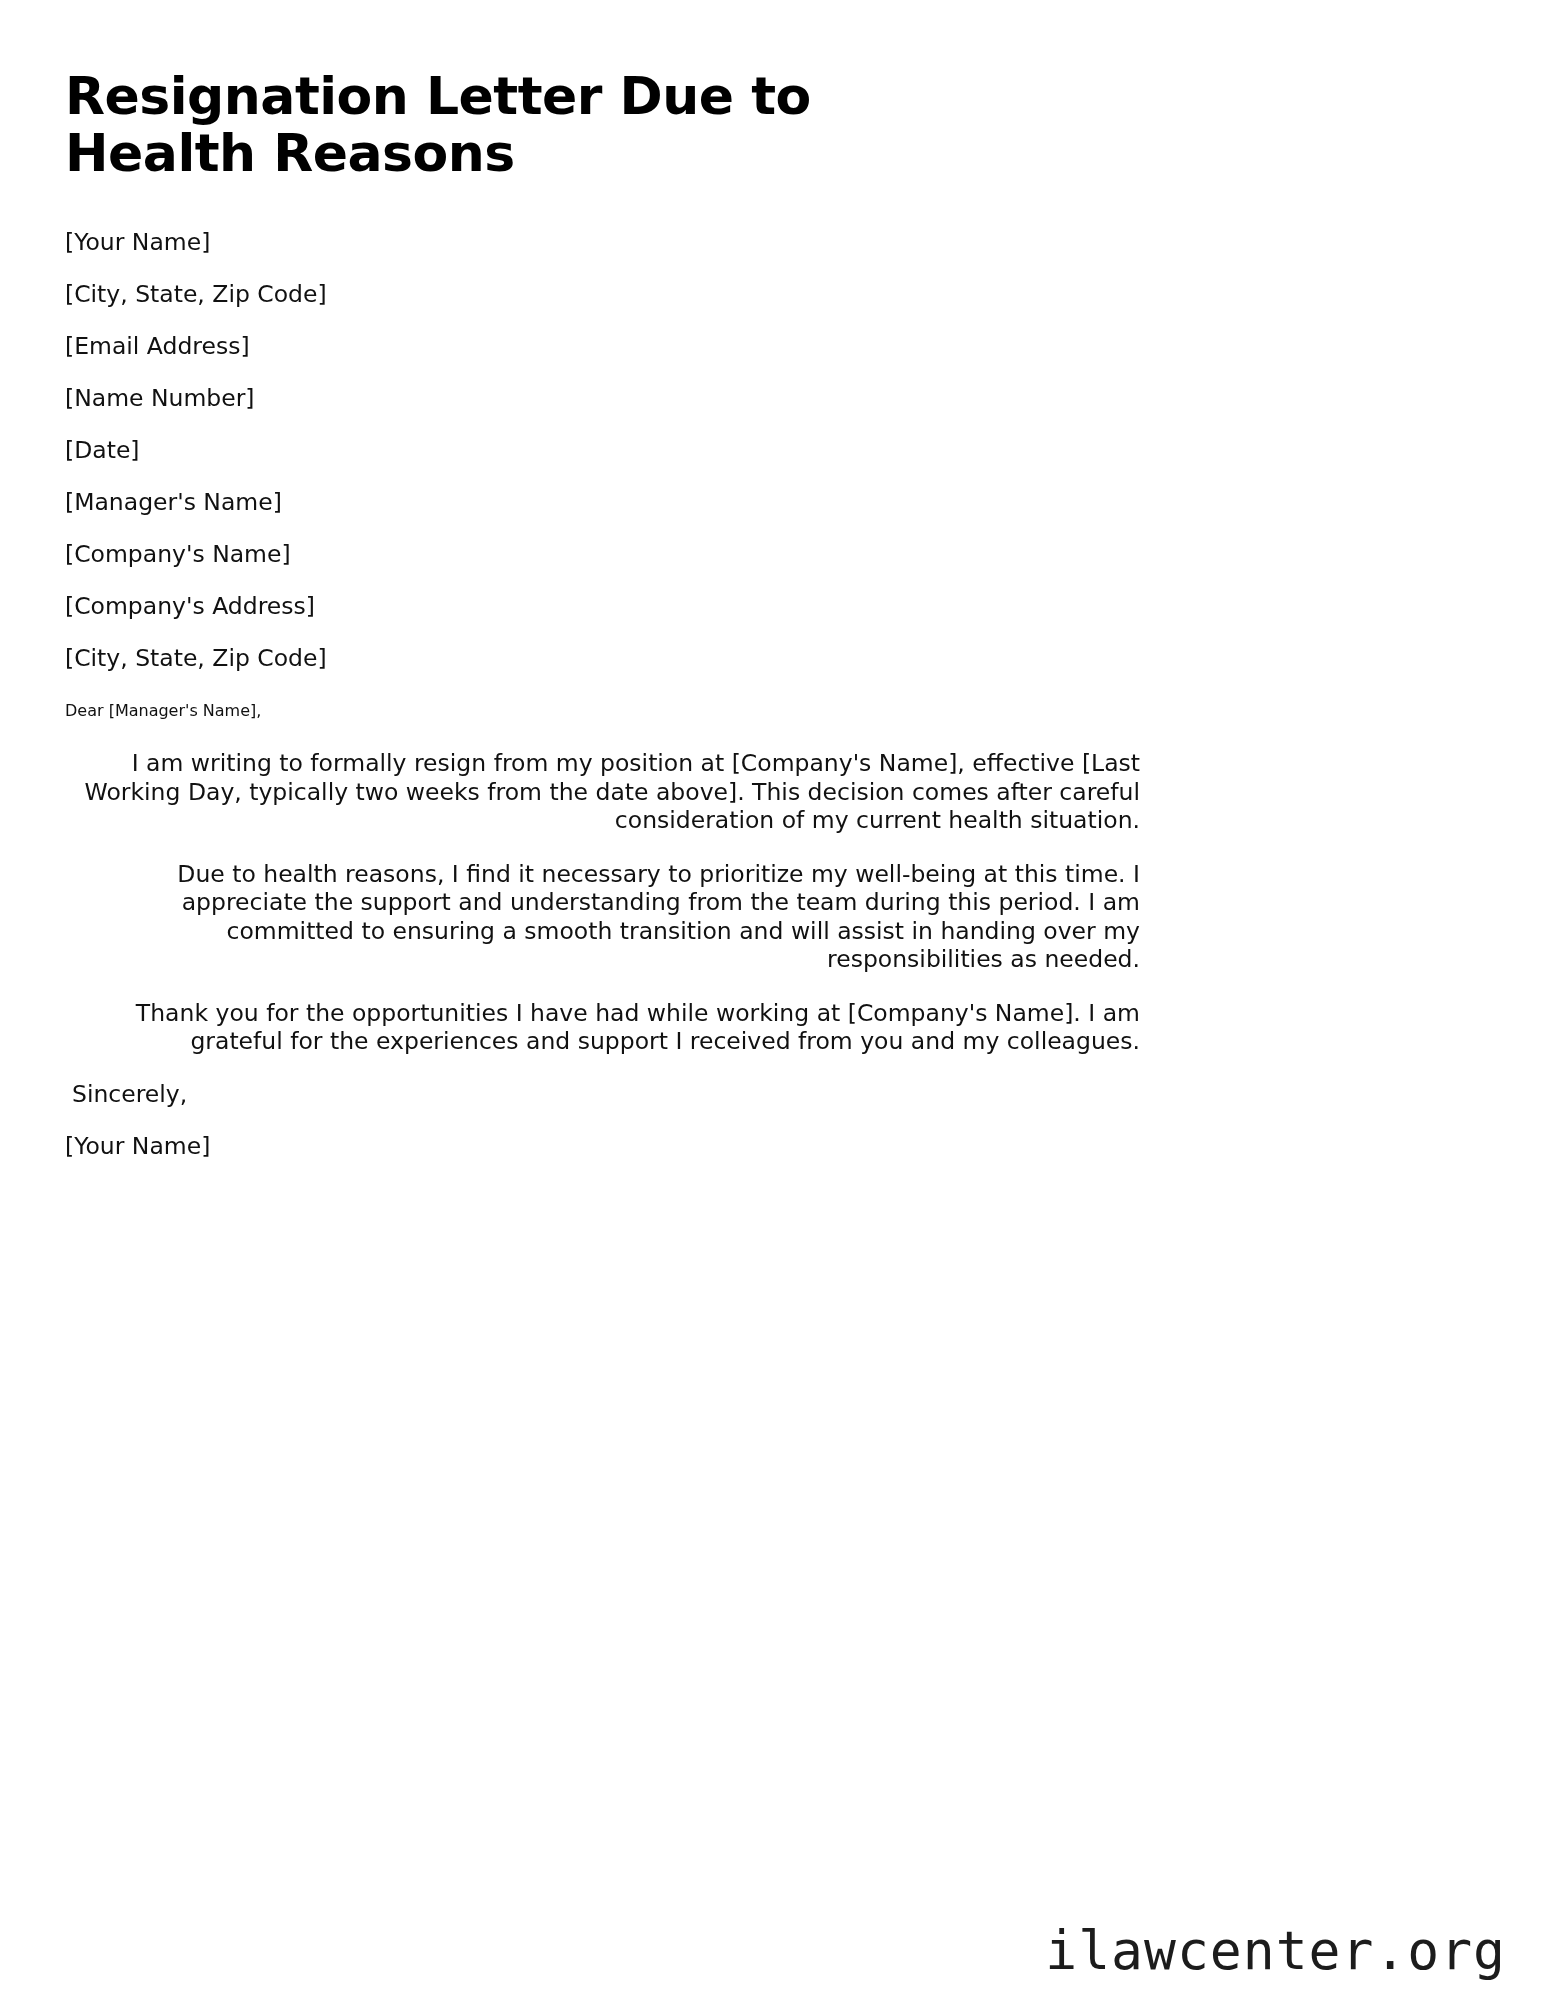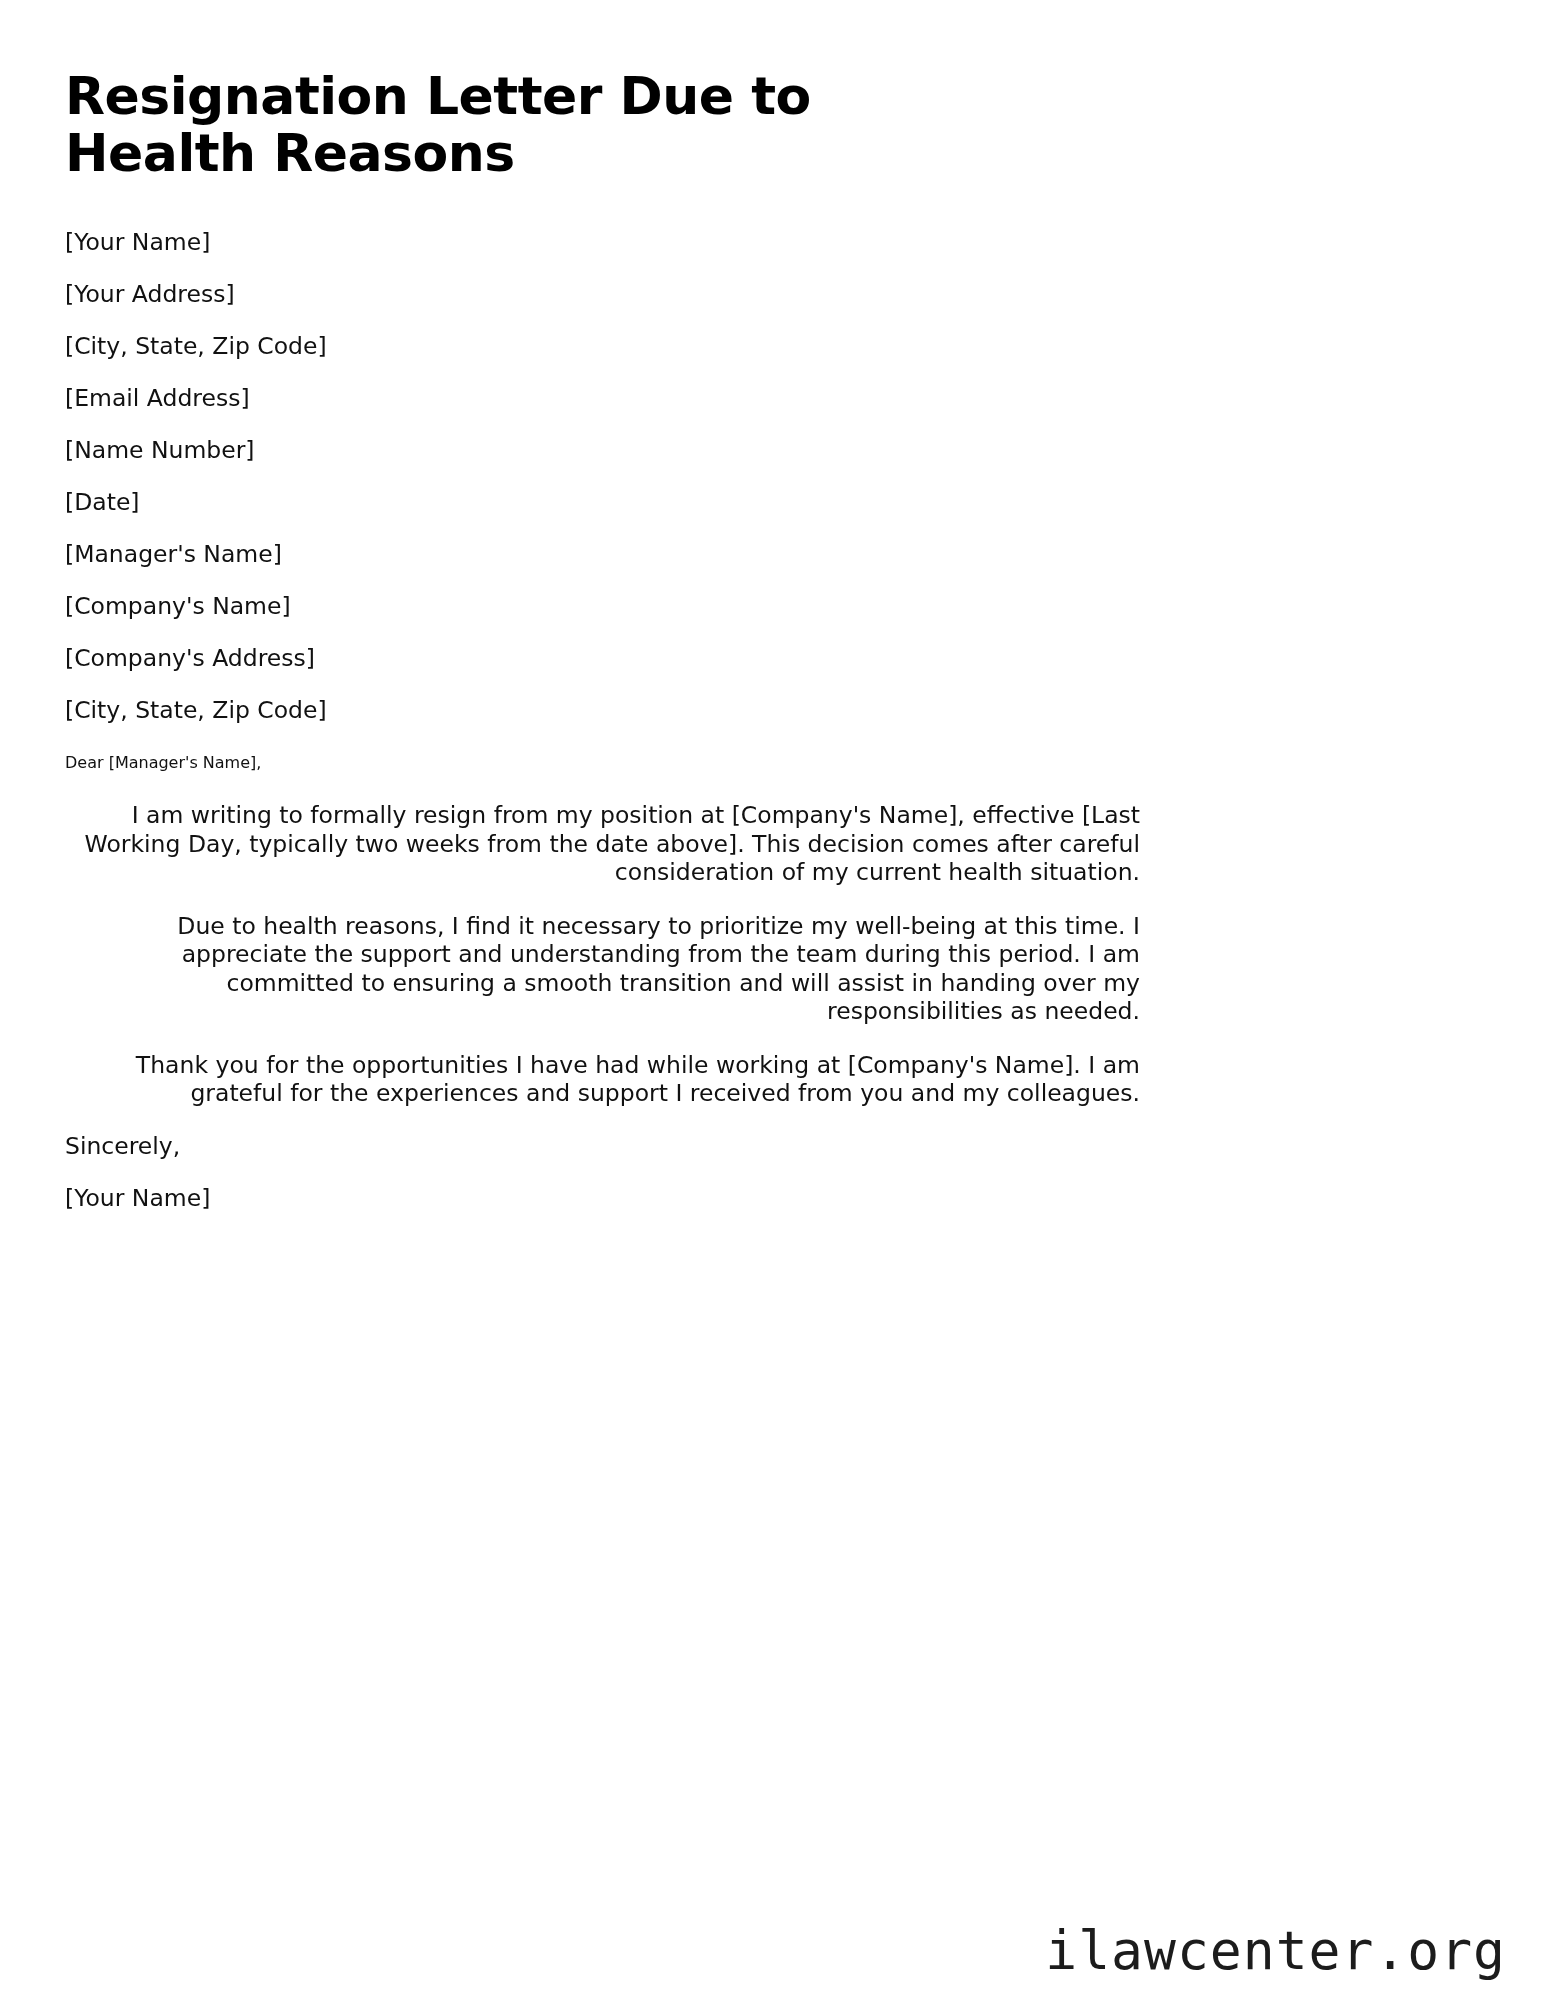--- a/index.html
+++ b/index.html
@@ -64,20 +64,21 @@
     line-height: 28.5px;
     color: #111111;
     width: 1075px;
     text-align: right;
   }
   .closing {
     font-size: 23.5px;
     line-height: 27px;
     margin-bottom: 25px;
     color: #111111;
+    margin-left: 7px;
   }
   .signature-name {
     font-size: 23.5px;
     line-height: 27px;
     color: #111111;
   }
   .watermark {
     position: absolute;
     right: 48px;
     bottom: 30px;
@@ -92,21 +93,20 @@
 <body>
 
 <div class="page">
 
   <div class="doc-body">
 
     <h1 class="doc-title">Resignation Letter Due to Health Reasons</h1>
 
     <div class="addr-block">
       <div class="addr-line">[Your Name]</div>
-      <div class="addr-line">[Your Address]</div>
       <div class="addr-line">[City, State, Zip Code]</div>
       <div class="addr-line">[Email Address]</div>
       <div class="addr-line">[Name Number]</div>
       <div class="addr-line">[Date]</div>
     </div>
 
     <div class="addr-block" style="margin-top:12px">
       <div class="addr-line">[Manager's Name]</div>
       <div class="addr-line">[Company's Name]</div>
       <div class="addr-line">[Company's Address]</div>

